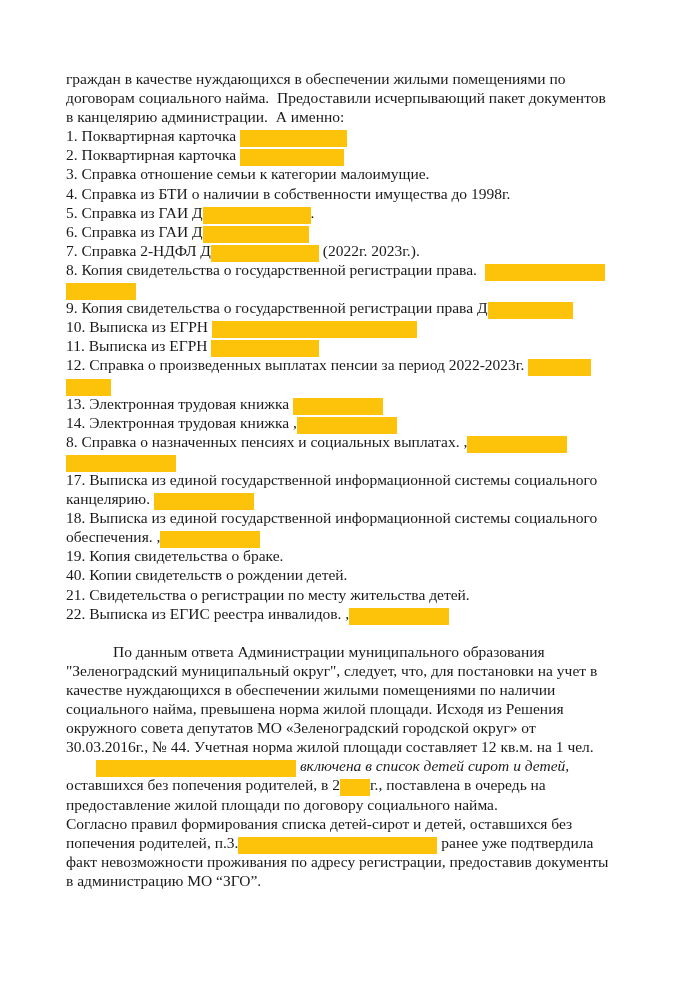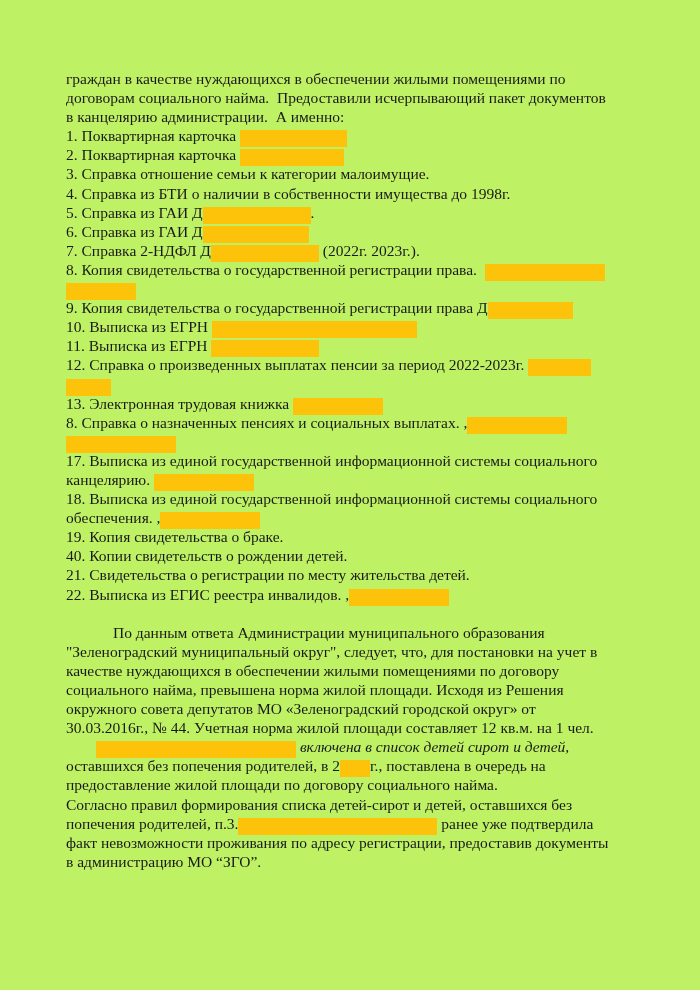--- a/index.html
+++ b/index.html
@@ -34,54 +34,55 @@
     height:17px;
     width:80px;
     background:var(--redact,#fcc30a);
     vertical-align:text-bottom;
     margin-bottom:-3px;
   }
 </style>
 </head>
 <body>
 
-<div class="page" style="background: #bef264;">
+<div class="page" style="background: #ffffff;">
   <div class="doc-body" style="color: rgb(26, 26, 26);">
       <div class="line"><span class="run">граждан в качестве нуждающихся в обеспечении жилыми помещениями по</span></div>
       <div class="line"><span class="run">договорам социального найма.  Предоставили исчерпывающий пакет документов</span></div>
       <div class="line"><span class="run">в канцелярию администрации.  А именно:</span></div>
       <div class="line"><span class="run">1. Поквартирная карточка </span><span class="redact" style="width: 107px;"></span></div>
       <div class="line"><span class="run">2. Поквартирная карточка </span><span class="redact" style="width: 104px;"></span></div>
       <div class="line"><span class="run">3. Справка отношение семьи к категории малоимущие.</span></div>
       <div class="line"><span class="run">4. Справка из БТИ о наличии в собственности имущества до 1998г.</span></div>
       <div class="line"><span class="run">5. Справка из ГАИ Д</span><span class="redact" style="width: 108px;"></span><span class="run">.</span></div>
       <div class="line"><span class="run">6. Справка из ГАИ Д</span><span class="redact" style="width: 106px;"></span></div>
       <div class="line"><span class="run">7. Справка 2-НДФЛ Д</span><span class="redact" style="width: 108px;"></span><span class="run"> (2022г. 2023г.).</span></div>
       <div class="line"><span class="run">8. Копия свидетельства о государственной регистрации права.  </span><span class="redact" style="width: 120px;"></span></div>
       <div class="line"><span class="redact" style="width: 70px;"></span></div>
       <div class="line"><span class="run">9. Копия свидетельства о государственной регистрации права Д</span><span class="redact" style="width: 85px;"></span></div>
       <div class="line"><span class="run">10. Выписка из ЕГРН </span><span class="redact" style="width: 205px;"></span></div>
       <div class="line"><span class="run">11. Выписка из ЕГРН </span><span class="redact" style="width: 108px;"></span></div>
       <div class="line"><span class="run">12. Справка о произведенных выплатах пенсии за период 2022-2023г. </span><span class="redact" style="width: 63px;"></span></div>
       <div class="line"><span class="redact" style="width: 45px;"></span></div>
       <div class="line"><span class="run">13. Электронная трудовая книжка </span><span class="redact" style="width: 90px;"></span></div>
+      <div class="line"><span class="run">14. Электронная трудовая книжка ,</span><span class="redact" style="width: 100px;"></span></div>
       <div class="line"><span class="run">8. Справка о назначенных пенсиях и социальных выплатах. ,</span><span class="redact" style="width: 100px;"></span></div>
       <div class="line"><span class="redact" style="width: 110px;"></span></div>
       <div class="line"><span class="run">17. Выписка из единой государственной информационной системы социального</span></div>
       <div class="line"><span class="run">канцелярию. </span><span class="redact" style="width: 100px;"></span></div>
       <div class="line"><span class="run">18. Выписка из единой государственной информационной системы социального</span></div>
       <div class="line"><span class="run">обеспечения. ,</span><span class="redact" style="width: 100px;"></span></div>
       <div class="line"><span class="run">19. Копия свидетельства о браке.</span></div>
       <div class="line"><span class="run">40. Копии свидетельств о рождении детей.</span></div>
       <div class="line"><span class="run">21. Свидетельства о регистрации по месту жительства детей.</span></div>
       <div class="line"><span class="run">22. Выписка из ЕГИС реестра инвалидов. ,</span><span class="redact" style="width: 100px;"></span></div>
       <div class="line">&nbsp;</div>
       <div class="line" style="padding-left: 47px;"><span class="run">По данным ответа Администрации муниципального образования</span></div>
       <div class="line"><span class="run">"Зеленоградский муниципальный округ", следует, что, для постановки на учет в</span></div>
-      <div class="line"><span class="run">качестве нуждающихся в обеспечении жилыми помещениями по договору</span></div>
+      <div class="line"><span class="run">качестве нуждающихся в обеспечении жилыми помещениями по наличии</span></div>
       <div class="line"><span class="run">социального найма, превышена норма жилой площади. Исходя из Решения</span></div>
       <div class="line"><span class="run">окружного совета депутатов МО «Зеленоградский городской округ» от</span></div>
       <div class="line"><span class="run">30.03.2016г., № 44. Учетная норма жилой площади составляет 12 кв.м. на 1 чел.</span></div>
       <div class="line" style="padding-left: 30px; font-style: italic;"><span class="redact" style="width: 200px;"></span><span class="run"> включена в список детей сирот и детей,</span></div>
       <div class="line"><span class="run">оставшихся без попечения родителей, в 2</span><span class="redact" style="width: 30px;"></span><span class="run">г., поставлена в очередь на</span></div>
       <div class="line"><span class="run">предоставление жилой площади по договору социального найма.</span></div>
       <div class="line"><span class="run">Согласно правил формирования списка детей-сирот и детей, оставшихся без</span></div>
       <div class="line"><span class="run">попечения родителей, п.3.</span><span class="redact" style="width: 199px;"></span><span class="run"> ранее уже подтвердила</span></div>
       <div class="line"><span class="run">факт невозможности проживания по адресу регистрации, предоставив документы</span></div>
       <div class="line"><span class="run">в администрацию МО “ЗГО”.</span></div>

